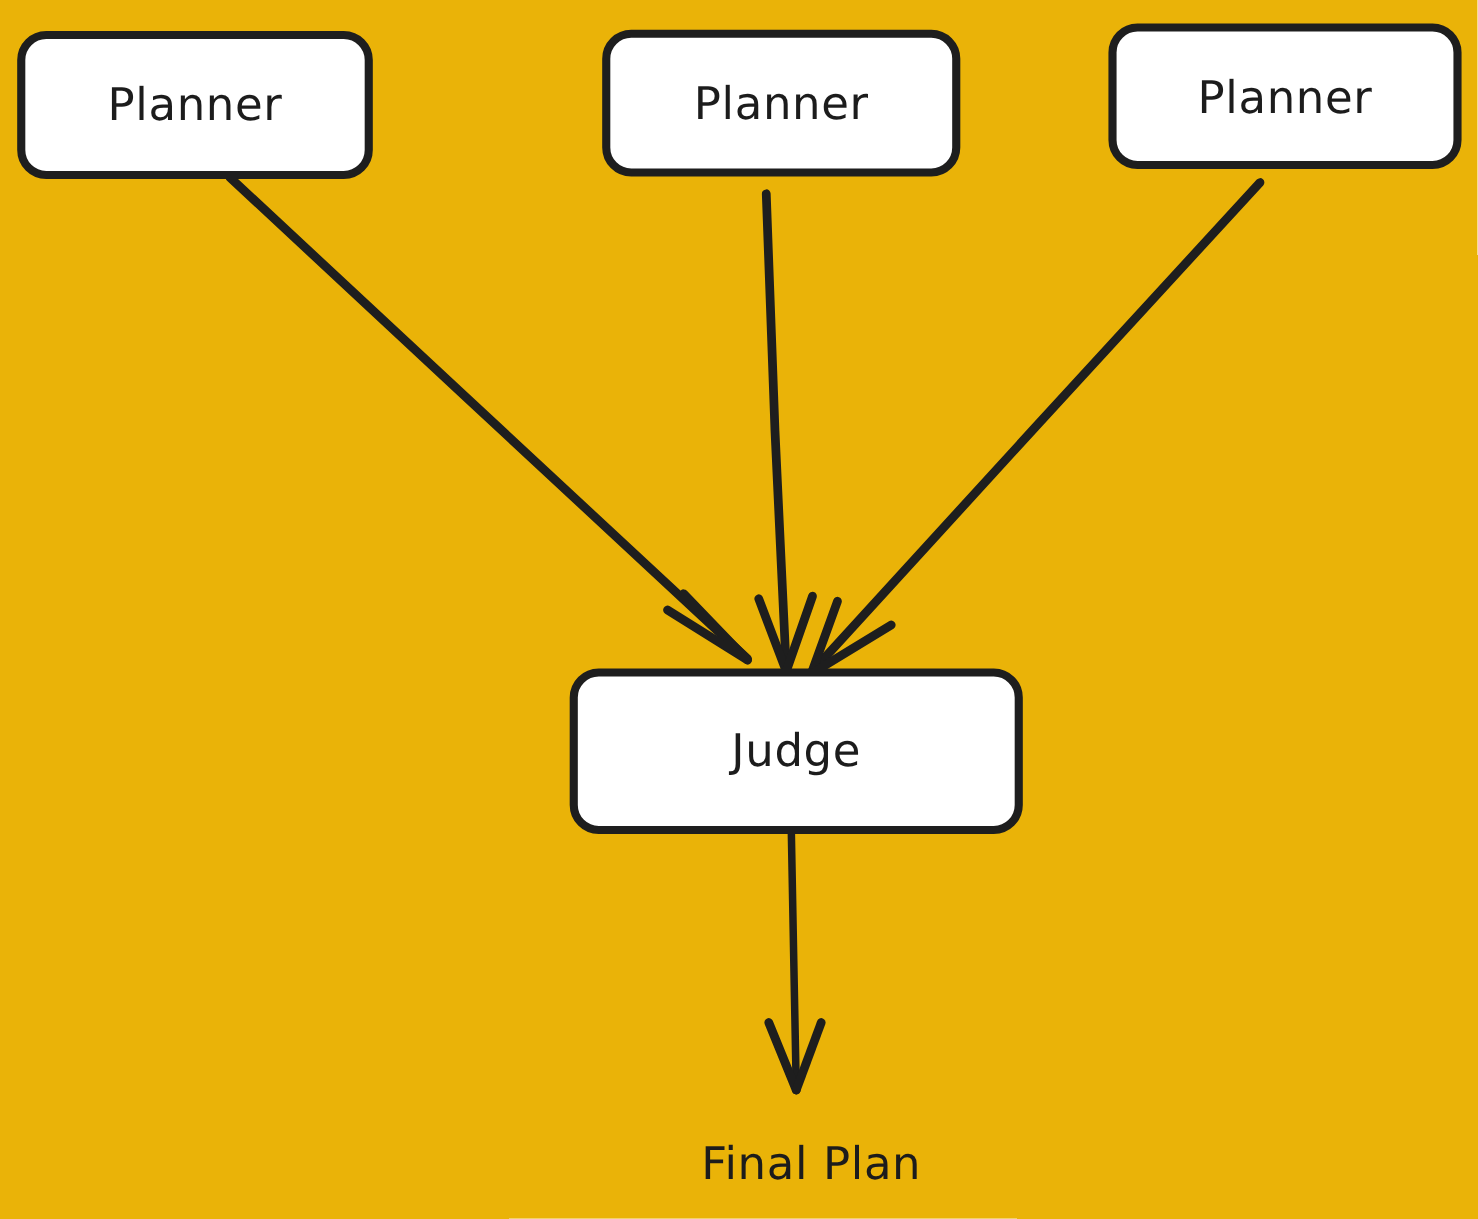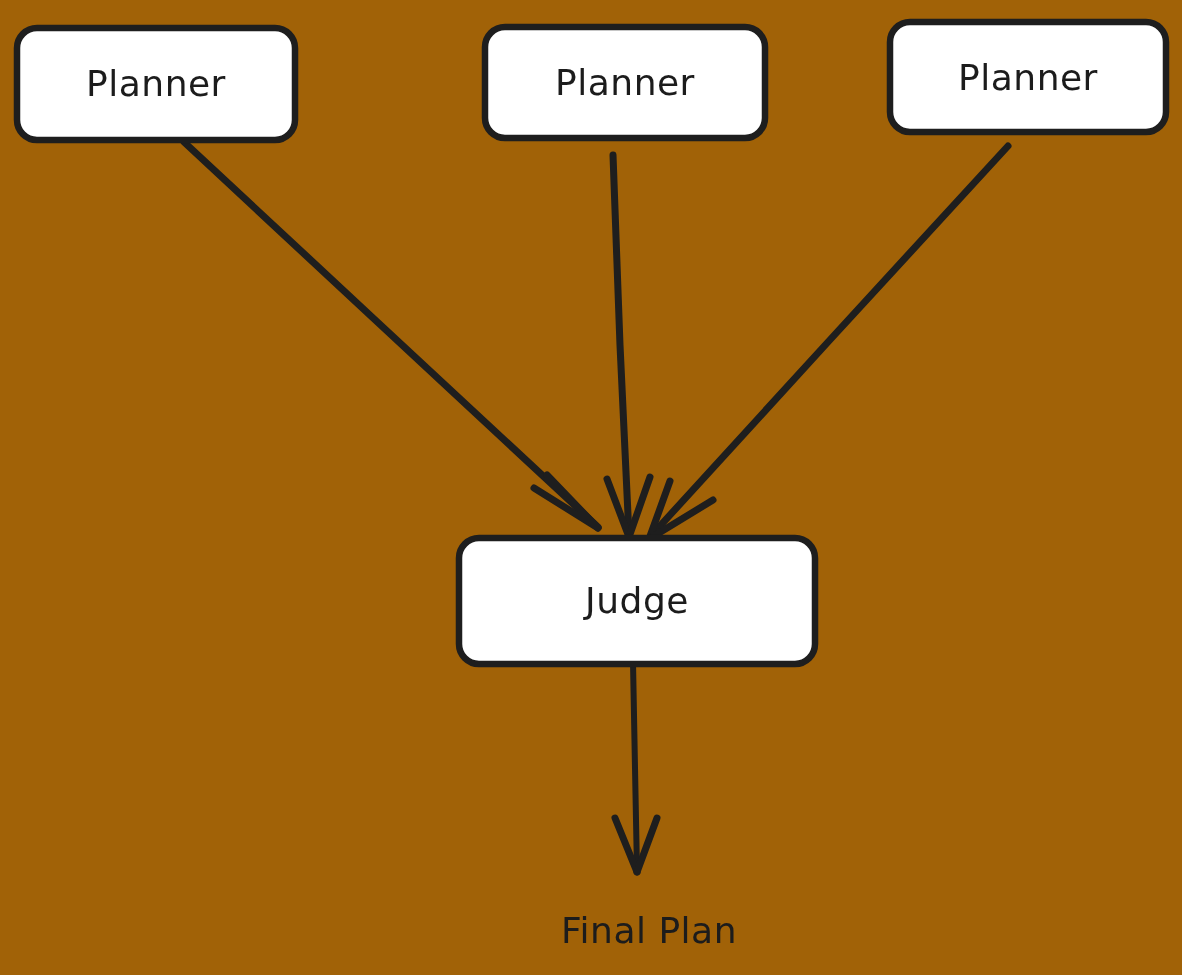--- a/index.html
+++ b/index.html
@@ -8,21 +8,21 @@
     padding: 0;
     background: #ffffff;
   }
   body {
     font-family: "DejaVu Sans", sans-serif;
   }
   #canvas {
     position: relative;
     width: 1182px;
     height: 975px;
-    background: #a16207;
+    background: #eab308;
     overflow: hidden;
   }
   #diagram-svg {
     position: absolute;
     top: 0;
     left: 0;
     width: 1182px;
     height: 975px;
     display: block;
   }

